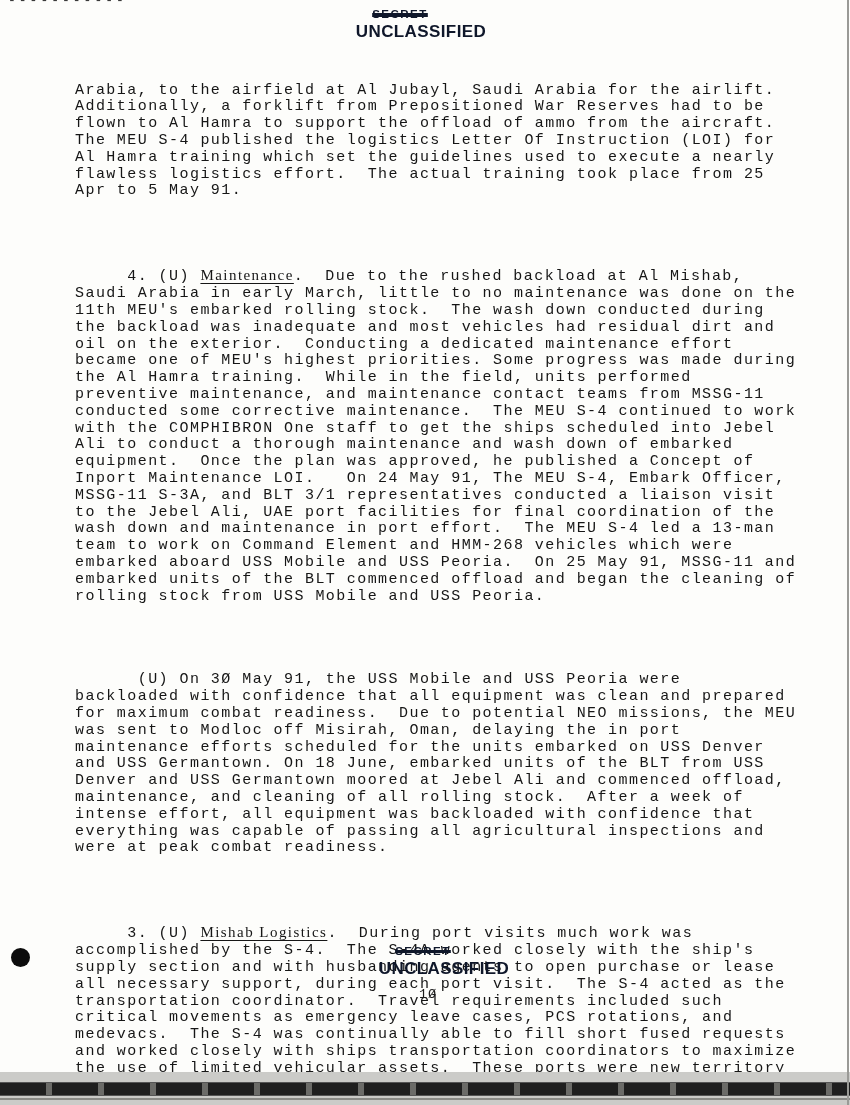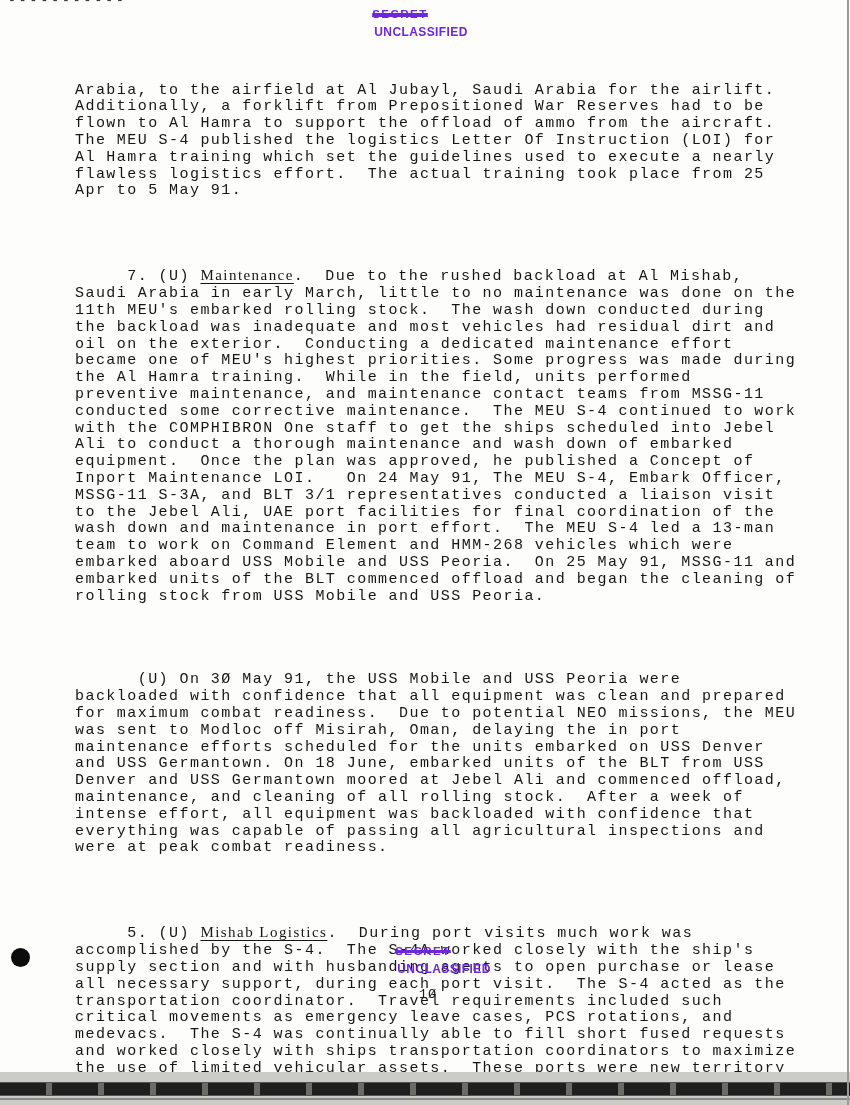--- a/index.html
+++ b/index.html
@@ -19,34 +19,34 @@
   .top-artifact {
     position:absolute; top:0; left:8px; height:7px; width:120px;
     overflow:hidden; color:#2a2a2a;
     font-size:13px; letter-spacing:3px;
   }
   .top-artifact span { display:inline-block; transform:translateY(-7px); }
 
   .cls-block {
     position:absolute; left:0; width:800px; text-align:center;
     font-family:"Liberation Sans","DejaVu Sans",sans-serif;
-    color:#6d28d9;
+    color:#0f172a;
   }
   .cls-top { top:4px; }
   .cls-bottom { top:941px; width:846px; }
   .secret-stamp {
     display:inline-block;
     font-size:11.5px; font-weight:bold; letter-spacing:1.5px;
     text-decoration:line-through;
     text-decoration-thickness:4px;
     line-height:11px;
   }
   .cls-bottom .secret-stamp { text-decoration-thickness:3px; }
   .unclassified-stamp {
-    font-size:12px; font-weight:bold; letter-spacing:0.4px;
+    font-size:17px; font-weight:bold; letter-spacing:0.4px;
     line-height:20px;
     margin-left:42px;
   }
 
   .body-text {
     position:absolute; top:49px; left:75px; width:720px;
     font-size:15px; line-height:16.8px; letter-spacing:1.45px;
     white-space:pre;
   }
   .body-text p { margin:0 0 16.8px 0; }
@@ -103,21 +103,21 @@
 
   <main class="body-text">
     <p><span>Arabia, to the airfield at Al Jubayl, Saudi Arabia for the airlift.
 Additionally, a forklift from Prepositioned War Reserves had to be
 flown to Al Hamra to support the offload of ammo from the aircraft.
 The MEU S-4 published the logistics Letter Of Instruction (LOI) for
 Al Hamra training which set the guidelines used to execute a nearly
 flawless logistics effort.  The actual training took place from 25
 Apr to 5 May 91.</span></p>
 
-    <p><span>     7. (U) </span><span class="u">Maintenance</span><span>.  Due to the rushed backload at Al Mishab,
+    <p><span>     4. (U) </span><span class="u">Maintenance</span><span>.  Due to the rushed backload at Al Mishab,
 Saudi Arabia in early March, little to no maintenance was done on the
 11th MEU's embarked rolling stock.  The wash down conducted during
 the backload was inadequate and most vehicles had residual dirt and
 oil on the exterior.  Conducting a dedicated maintenance effort
 became one of MEU's highest priorities. Some progress was made during
 the Al Hamra training.  While in the field, units performed
 preventive maintenance, and maintenance contact teams from MSSG-11
 conducted some corrective maintenance.  The MEU S-4 continued to work
 with the COMPHIBRON One staff to get the ships scheduled into Jebel
 Ali to conduct a thorough maintenance and wash down of embarked
@@ -136,21 +136,21 @@
 for maximum combat readiness.  Due to potential NEO missions, the MEU
 was sent to Modloc off Misirah, Oman, delaying the in port
 maintenance efforts scheduled for the units embarked on USS Denver
 and USS Germantown. On 18 June, embarked units of the BLT from USS
 Denver and USS Germantown moored at Jebel Ali and commenced offload,
 maintenance, and cleaning of all rolling stock.  After a week of
 intense effort, all equipment was backloaded with confidence that
 everything was capable of passing all agricultural inspections and
 were at peak combat readiness.</span></p>
 
-    <p><span>     5. (U) </span><span class="u">Mishab Logistics</span><span>.  During port visits much work was
+    <p><span>     3. (U) </span><span class="u">Mishab Logistics</span><span>.  During port visits much work was
 accomplished by the S-4.  The S-4A worked closely with the ship's
 supply section and with husbanding agents to open purchase or lease
 all necessary support, during each port visit.  The S-4 acted as the
 transportation coordinator.  Travel requirements included such
 critical movements as emergency leave cases, PCS rotations, and
 medevacs.  The S-4 was continually able to fill short fused requests
 and worked closely with ships transportation coordinators to maximize
 the use of limited vehicular assets.  These ports were new territory
 to explore.  Each visit became easier after learning from the
 previous one.  It was definitely a building block experience.</span></p>

